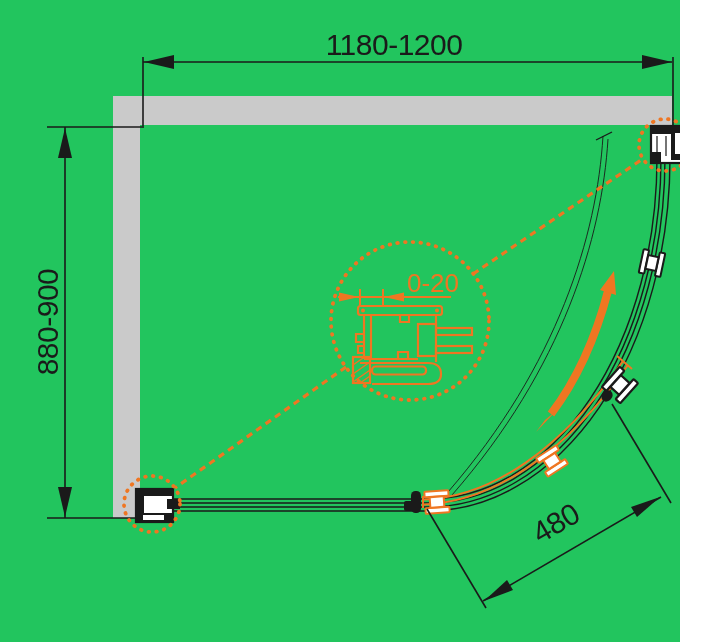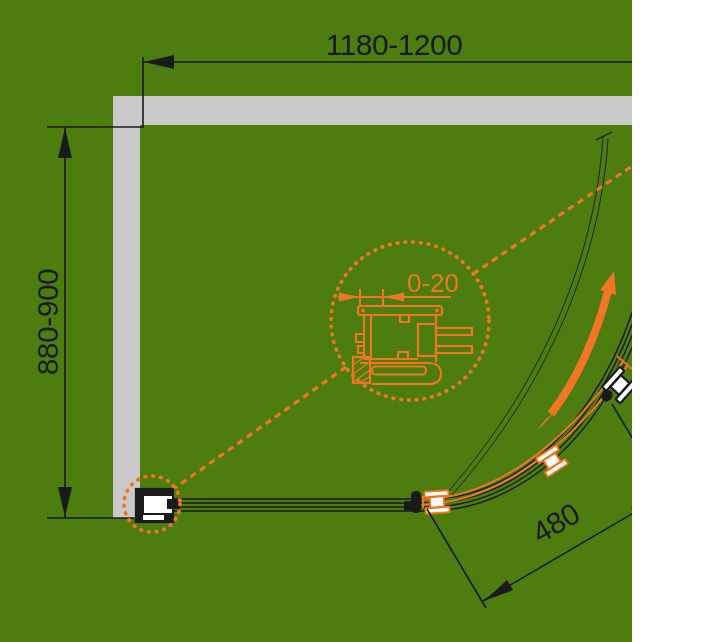--- a/index.html
+++ b/index.html
@@ -1,19 +1,19 @@
 <!DOCTYPE html>
 <html><head>
 <meta charset="utf-8">
 <style>
   html,body{margin:0;padding:0;background:#fff;}
   .canvas{
     position:relative;
-    width:632px;height:642px;
-    background:#4d7c0f;
+    width:680px;height:642px;
+    background:#22c55e;
     font-family:"Liberation Sans", sans-serif;
     overflow:hidden;
   }
   svg{display:block}
   text{
     font-family:"Liberation Sans","DejaVu Sans",sans-serif;
     fill:#1a1a1a;
   }
   .dim-text{font-size:30px;letter-spacing:-0.5px;}
   .detail-text{font-size:26px;fill:#EF7622;}

